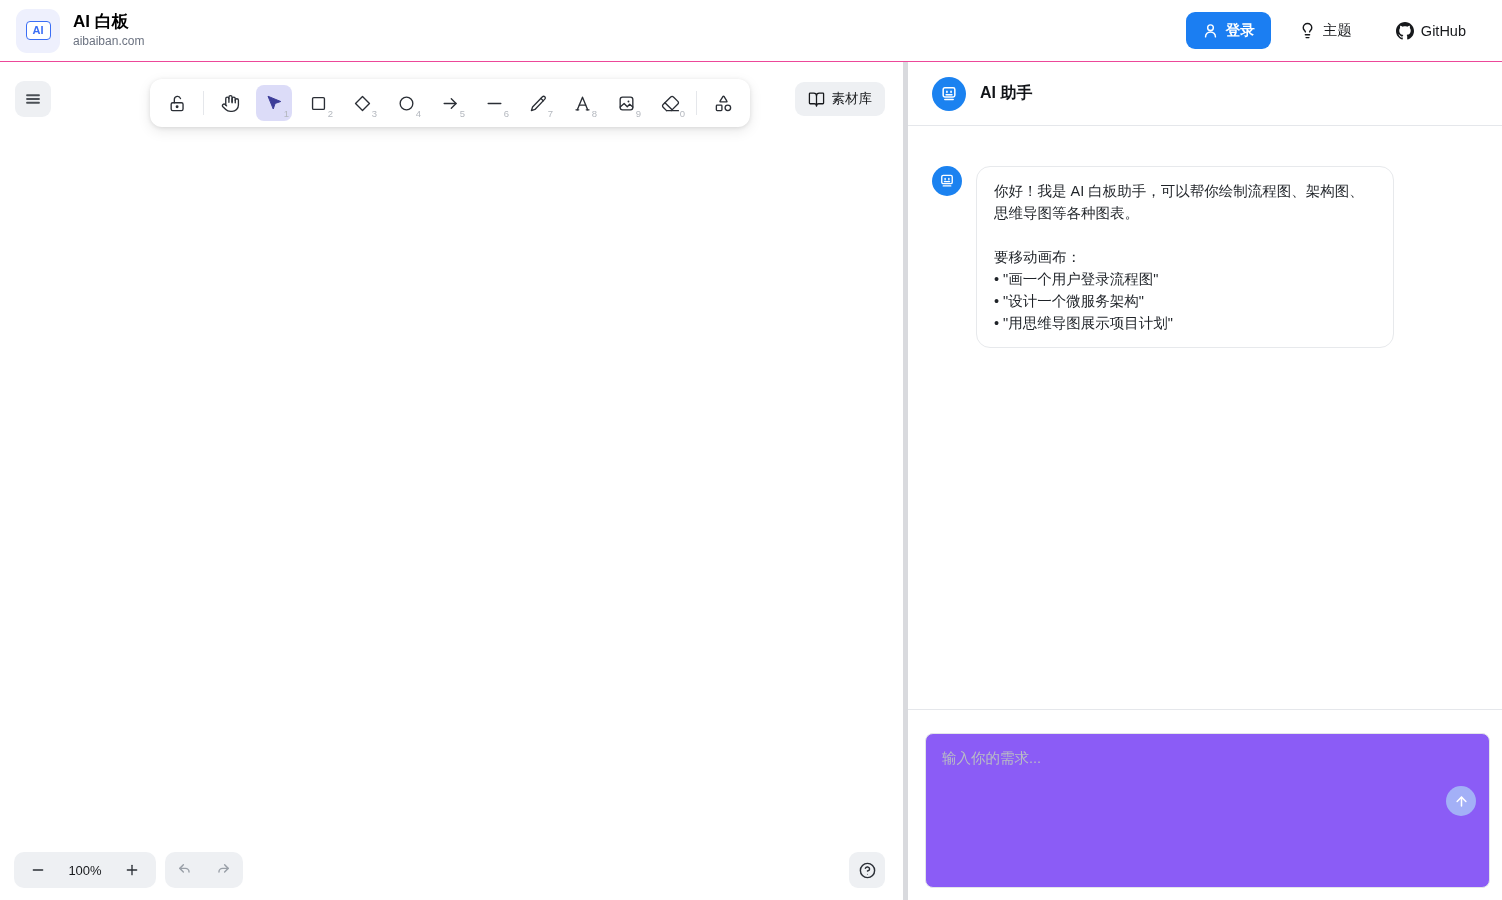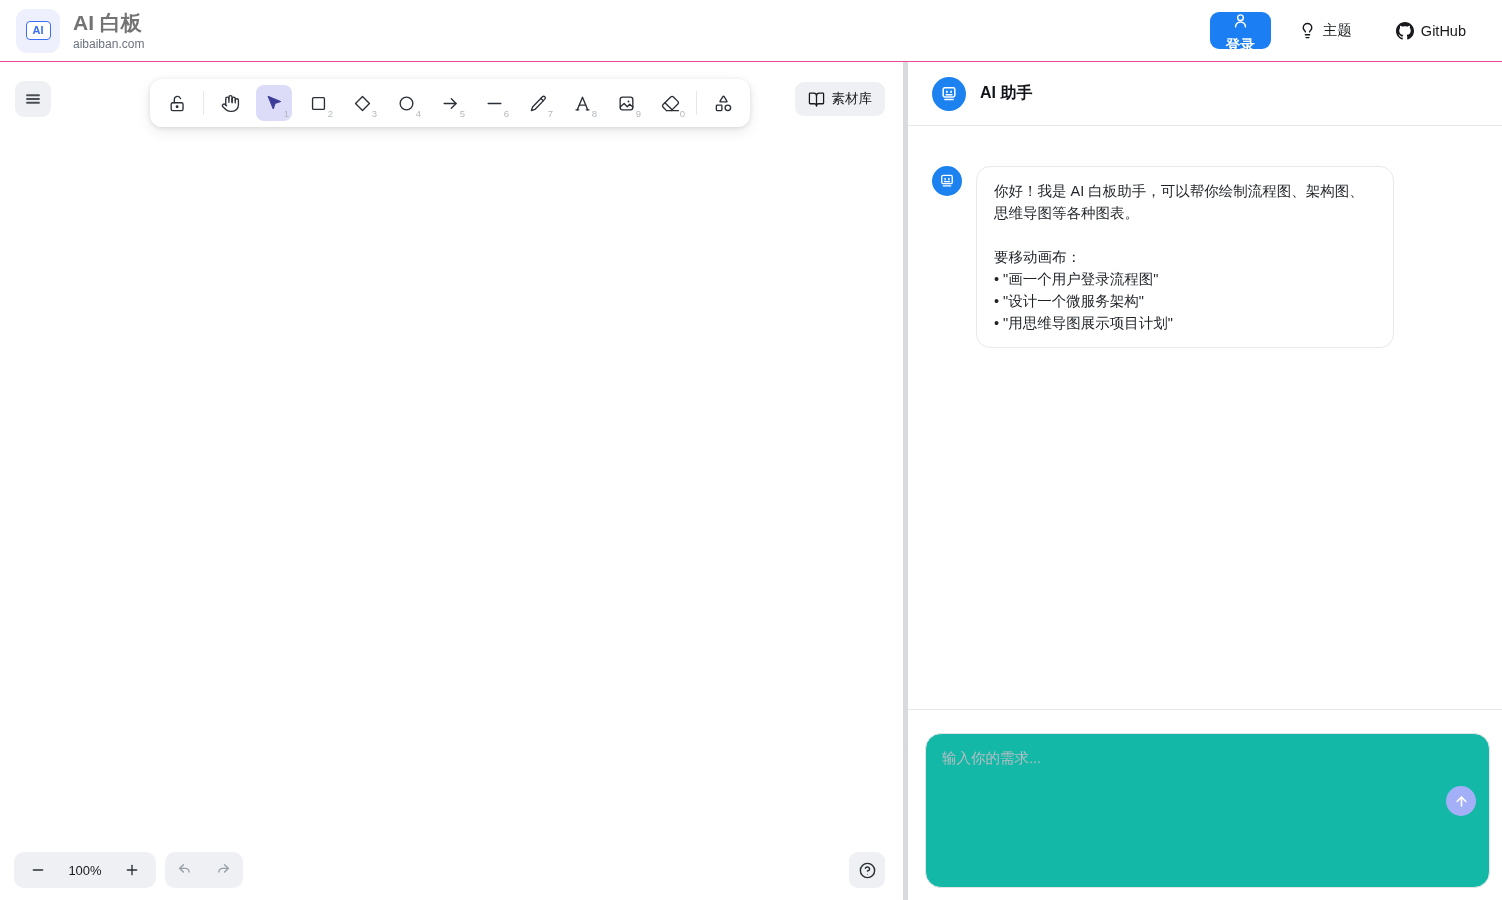--- a/index.html
+++ b/index.html
@@ -17,27 +17,27 @@
   }
   .logo-box {
     width:44px; height:44px; border-radius:11px; background:#eef0fd;
     display:flex; align-items:center; justify-content:center; margin-right:13px;
   }
   .logo-chip {
     background:#fff; border:1.5px solid #3b6ef5; border-radius:4px;
     color:#3b6ef5; font-size:11px; font-weight:bold; padding:2px 6px; line-height:1.2;
   }
   .title-block { display:flex; flex-direction:column; }
-  .app-title { font-size:21px; font-weight:700; color:#737373; line-height:1.35; }
+  .app-title { font-size:17px; font-weight:700; color:#000000; line-height:1.35; }
   .app-subtitle { font-size:12px; color:#6b7280; line-height:1.3; }
   .header-right { margin-left:auto; display:flex; align-items:center; }
   .login-btn {
     display:flex; align-items:center; gap:7px; background:#1b7ef2; color:#fff;
     border:none; border-radius:9px; height:37px; padding:0 16px;
-    font-size:14.5px; font-weight:600; cursor:pointer;flex-direction:column;
+    font-size:14.5px; font-weight:600; cursor:pointer;
   }
   .hdr-link {
     display:flex; align-items:center; gap:7px; background:none; border:none;
     font-size:14.5px; color:#17191c; cursor:pointer; padding:6px 8px;
   }
   .hdr-link.theme { margin-left:20px; }
   .hdr-link.github { margin-left:28px; margin-right:12px; font-weight:500; }
 
   
   .main { display:flex; height:838px; }
@@ -119,22 +119,22 @@
   .message-row { display:flex; align-items:flex-start; gap:14px; }
   .bubble {
     border:1px solid #e7e9ec; border-radius:14px; background:#fff;
     padding:13px 17px; max-width:418px;
     font-size:14.5px; line-height:22px; color:#1f2328;
   }
   .bubble-line { min-height:22px; }
 
   .chat-input-wrap { border-top:1px solid #e5e7eb; padding:23px 12px 12px 17px; }
   .input-box {
-    position:relative; height:155px; border:1px solid #e3e5e9; border-radius:16px;
-    background:#14b8a6; padding:14px 56px 14px 16px;
+    position:relative; height:155px; border:1px solid #e3e5e9; border-radius:8px;
+    background:#8b5cf6; padding:14px 56px 14px 16px;
   }
   .input-box textarea {
     width:100%; height:100%; border:none; outline:none; resize:none;
     font-family:"Liberation Sans","DejaVu Sans",sans-serif;
     font-size:14.5px; line-height:20px; color:#1f2328; background:transparent;
   }
   .input-box textarea::placeholder { color:#b9bdc4; }
   .send-btn {
     position:absolute; right:13px; top:52px; width:30px; height:30px;
     border:none; border-radius:50%; background:#a3b0f7; color:#fff;

